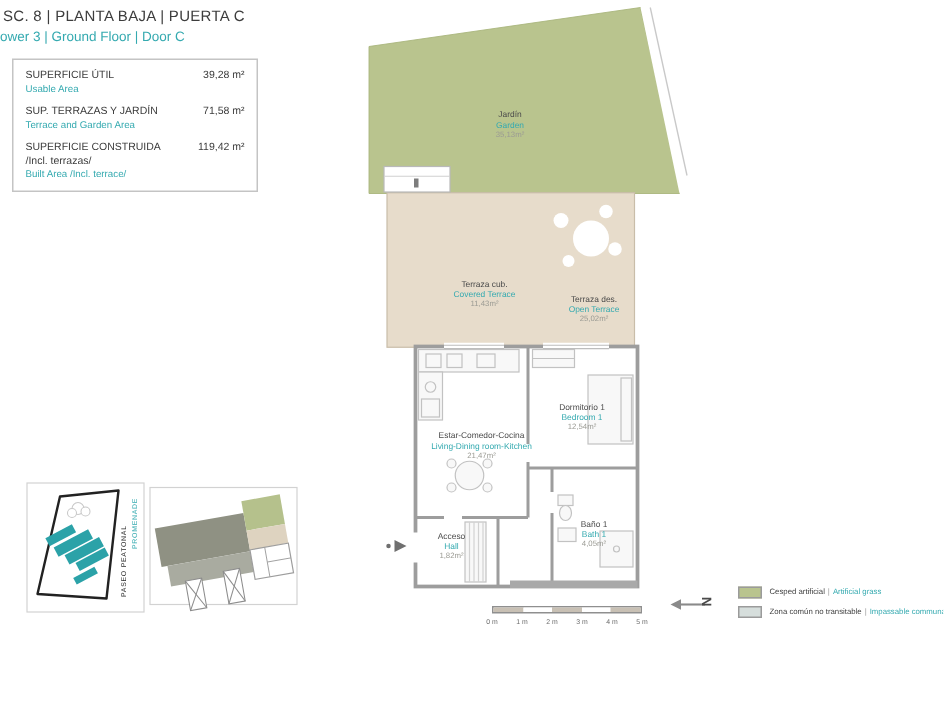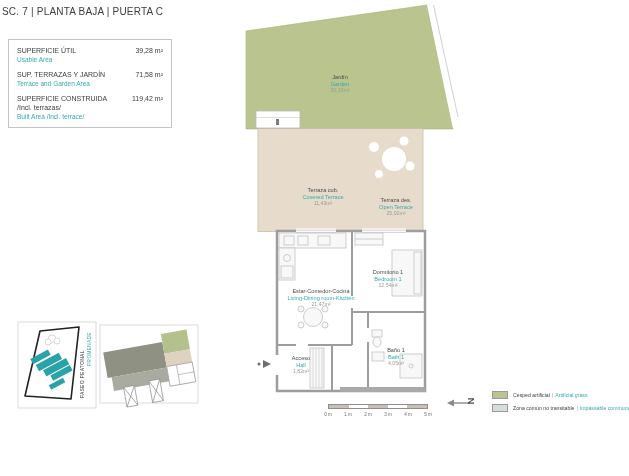--- a/index.html
+++ b/index.html
@@ -177,21 +177,22 @@
         </g>
       </g>
     </g>
 
     <g>
       <line x1="452" y1="403" x2="470" y2="403" stroke="#8a8a8a" stroke-width="1.4"></line>
       <polygon points="447,403 454,399.5 454,406.5" fill="#8a8a8a"></polygon>
     </g>
   </svg>
 
-  <div class="title">SC. 7 | PLANTA BAJA | PUERTA C</div>
+  <div class="title">SC. 8 | PLANTA BAJA | PUERTA C</div>
+  <div class="subtitle">ower 3 | Ground Floor | Door C</div>
 
   <div class="sumbox">
     <div class="srow">
       <div class="sline">
         <span>SUPERFICIE ÚTIL</span>
         <span class="v">39,28 m²</span>
       </div>
       <div class="sen">Usable Area</div>
     </div>
     <div class="srow">

